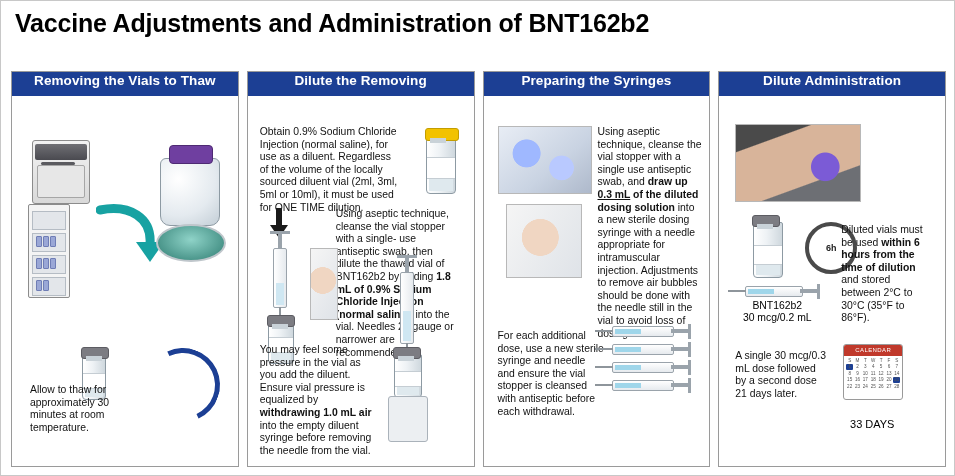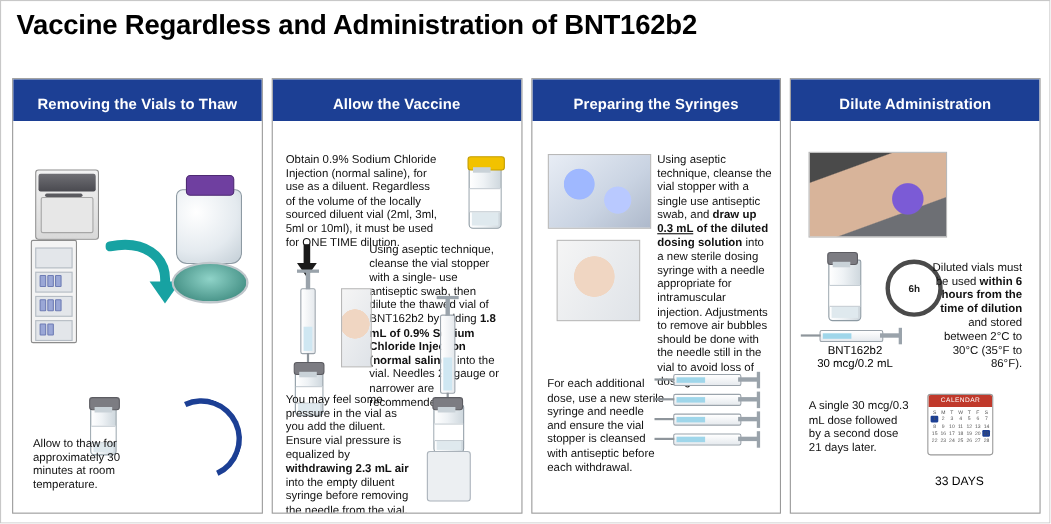--- a/index.html
+++ b/index.html
@@ -46,21 +46,21 @@
     box-sizing: border-box;
     overflow: hidden;
   }
   .col-header {
     background: #1f3a93;
     background: #1c3f94;
     color: #ffffff;
     text-align: center;
     font-size: 13.5px;
     font-weight: bold;
-    padding: 15px 4px 8px 4px;
+    padding: 1px 4px 8px 4px;
     letter-spacing: 0.1px;
   }
   .col-body {
     position: relative;
     width: 100%;
     height: 360px;
   }
   .txt {
     position: absolute;
     font-size: 10.4px;
@@ -262,21 +262,21 @@
   .caption-center {
     position: absolute; text-align: center; font-size: 10.4px; line-height: 12.6px;
   }
   .bold { font-weight: normal; }
 </style>
 </head>
 <body>
 
 <div id="page">
 
-  <div class="title">Vaccine Regardless and Administration of BNT162b2</div>
+  <div class="title">Vaccine Adjustments and Administration of BNT162b2</div>
 
   <div class="columns">
 
     <div class="col">
       <div class="col-header">Removing the Vials to Thaw</div>
       <div class="col-body">
 
         <div class="art freezer" style="left:20px; top:44px;">
           <div class="lid"></div>
           <div class="handle"></div>
@@ -318,21 +318,21 @@
 
         <div class="art clock-sweep" style="left:134px; top:252px;"></div>
 
         <div class="txt" style="left:18px; top:288px; width:110px;">
           Allow to thaw for approximately 30 minutes at room temperature.
         </div>
       </div>
     </div>
 
     <div class="col">
-      <div class="col-header">Allow the Vaccine</div>
+      <div class="col-header">Dilute the Removing</div>
       <div class="col-body">
 
         <div class="txt" style="left:12px; top:30px; width:140px;">
           Obtain 0.9% Sodium Chloride Injection (normal saline), for use as a diluent. Regardless of the volume of the locally sourced diluent vial (2ml, 3ml, 5ml or 10ml), it must be used for ONE TIME dilution.
         </div>
 
         <div class="art vial vial-yellow" style="left:178px; top:40px; width:28px; height:56px;">
           <div class="cap" style="left:-2px; top:-9px; width:32px; height:11px;"></div>
           <div class="neck"></div>
           <div class="liquid" style="height:22px;"></div>
@@ -355,21 +355,21 @@
         <div class="art vial" style="left:20px; top:226px; width:24px; height:40px;">
           <div class="cap"></div>
             <div class="neck"></div>
             <div class="liquid"></div>
             <div class="label"></div>
         </div>
 
         <div class="photo photo-hand" style="left:62px; top:152px; width:26px; height:70px;"></div>
 
         <div class="txt" style="left:12px; top:248px; width:120px;">
-          You may feel some pressure in the vial as you add the diluent. Ensure vial pressure is equalized by <b>withdrawing 2.3 mL air</b> into the empty diluent syringe before removing the needle from the vial.
+          You may feel some pressure in the vial as you add the diluent. Ensure vial pressure is equalized by <b>withdrawing 1.0 mL air</b> into the empty diluent syringe before removing the needle from the vial.
         </div>
 
         <div class="art syr-v" style="left:152px; top:176px; height:70px;">
           <div class="flange"></div>
             <div class="plunger"></div>
           <div class="fluid" style="height:30px;"></div>
             <div class="needle"></div>
         </div>
         <div class="art vial" style="left:146px; top:258px; width:26px; height:42px;">
           <div class="cap"></div>
@@ -443,21 +443,21 @@
             <div class="flange"></div>
         </div>
 
         <div class="caption-center bold" style="left:10px; top:204px; width:96px;">BNT162b2</div>
         <div class="caption-center bold" style="left:10px; top:216px; width:96px;">30 mcg/0.2 mL</div>
 
         <div class="art clock" style="left:86px; top:126px; width:44px; height:44px; border-width:4px;">
           <div class="ctxt" style="font-size:9px;">6h</div>
         </div>
 
-        <div class="txt" style="left:122px; top:128px; width:88px;text-align:right;">
+        <div class="txt" style="left:122px; top:128px; width:88px;">
           Diluted vials must be used <b>within 6 hours from the time of dilution</b> and stored between 2°C to 30°C (35°F to 86°F).
         </div>
 
         <div class="txt" style="left:16px; top:254px; width:92px;">
           A single 30 mcg/0.3 mL dose followed by a second dose 21 days later.
         </div>
 
         <div class="cal" style="left:124px; top:248px;">
           <div class="calhead">CALENDAR</div>
           <div class="grid">

